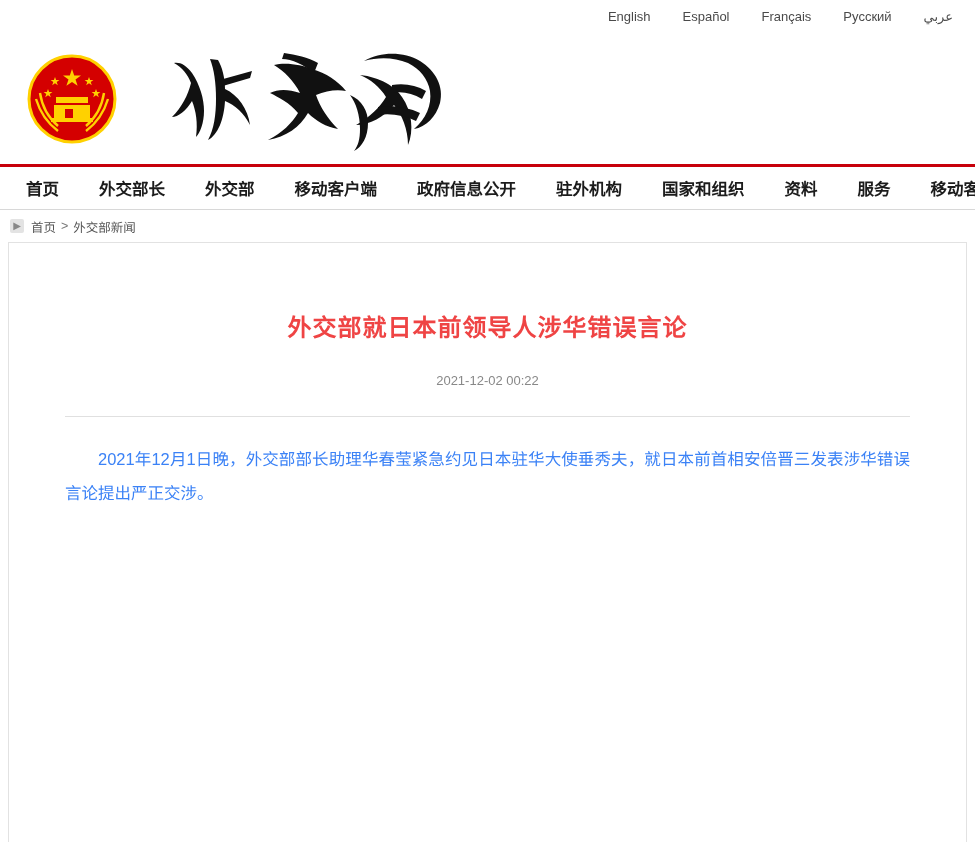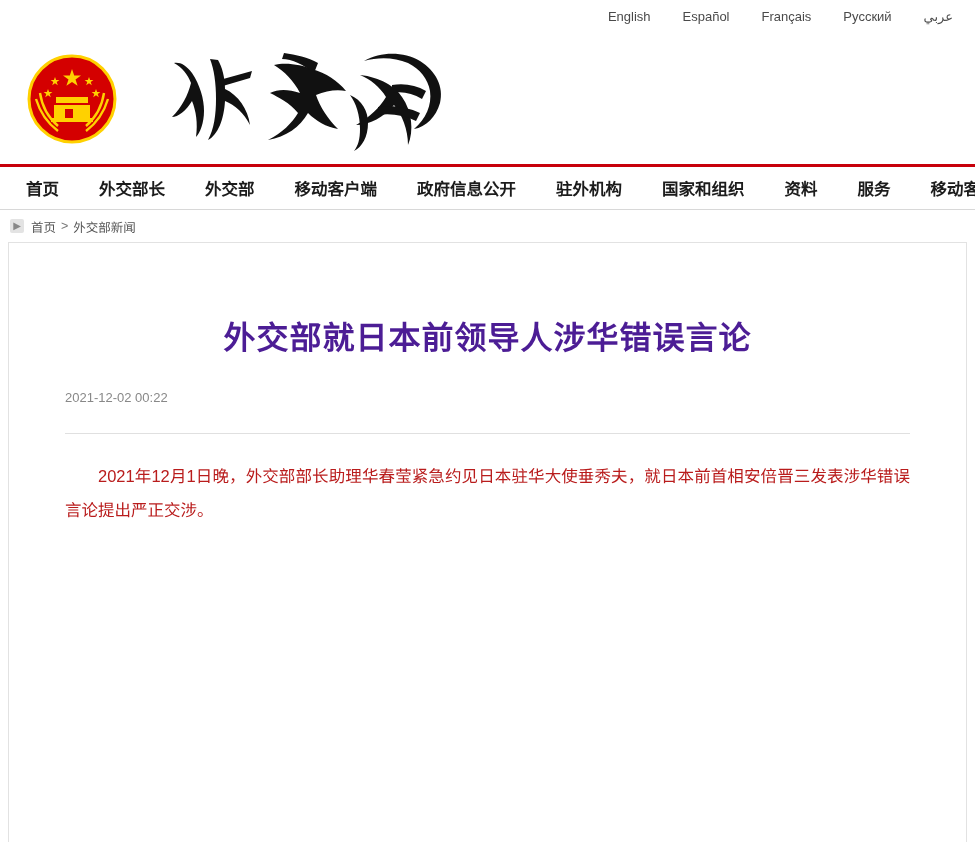--- a/index.html
+++ b/index.html
@@ -111,51 +111,51 @@
     background: #fff;
     border: 1px solid #e2e2e2;
     border-bottom: none;
     margin: 0 8px;
     padding: 0 56px;
     box-sizing: border-box;
     min-height: 600px;
   }
   .headline {
     text-align: center;
-    font-size: 32px;
+    font-size: 24px;
     font-weight: bold;
-    color: #4c1d95;
+    color: #ef4444;
     line-height: 1.42;
     padding-top: 52px;
     letter-spacing: 1px;
   }
   .headline .l2 { display: block; }
   .meta-date {
-    text-align: left;
+    text-align: center;
     font-size: 13px;
     color: #888;
     margin-top: 28px;
   }
   .meta-tools {
     text-align: center;
     font-size: 13.5px;
     color: #444;
     margin-top: 12px;
   }
   .meta-tools .fontsizes { margin-right: 26px; }
   .meta-tools a { color: #444; text-decoration: none; }
   .meta-tools .sz { margin: 0 1px; }
   .rule {
     border-top: 1px solid #e0e0e0;
     margin: 28px 0 0 0;
   }
   .body-text {
     font-size: 16.5px;
     line-height: 2.05;
-    color: #b91c1c;
+    color: #3b82f6;
     padding-top: 26px;
     text-align: justify;
   }
   .body-text p {
     margin: 0 0 14px 0;
     text-indent: 2em;
   }
 </style>
 </head>
 <body>

